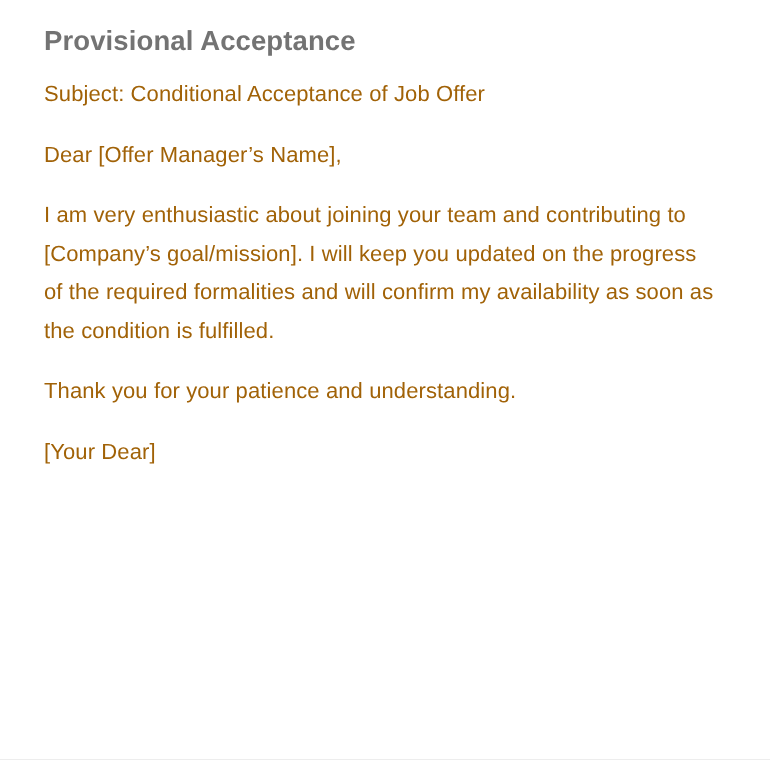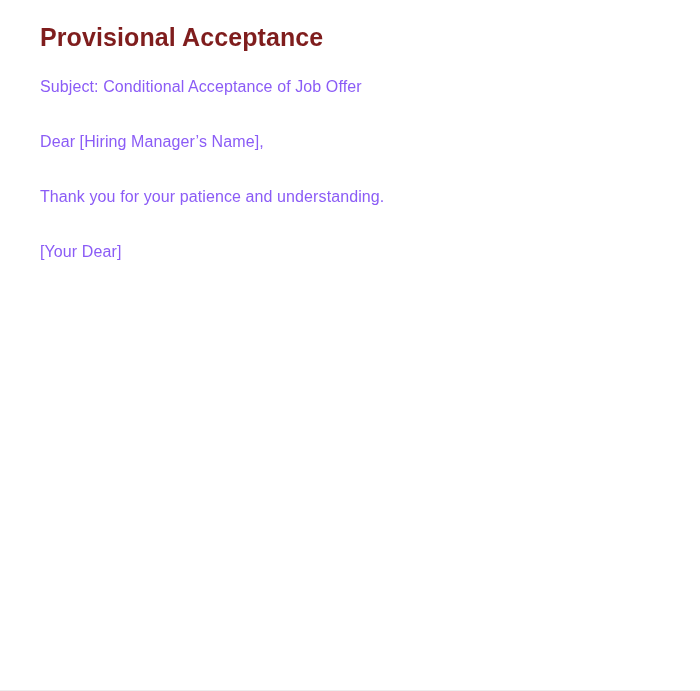--- a/index.html
+++ b/index.html
@@ -18,42 +18,43 @@
     width: 700px;
     height: 691px;
     background: #ffffff;
     padding: 22px 40px 0 40px;
     border-bottom: 1px solid #ededed;
   }
   .doc-title {
     font-size: 25px;
     line-height: 31px;
     font-weight: 700;
-    color: #7f1d1d;
+    color: #737373;
     margin: 0 0 16px 0;
     letter-spacing: 0.1px;
   }
   .letter-text {
-    font-size: 16px;
+    font-size: 20px;
     line-height: 35px;
-    color: #8b5cf6;
+    color: #a16207;
     margin: 0 0 20px 0;
     max-width: 615px;
     letter-spacing: 0.1px;
   }
 </style>
 </head>
 <body>
 
 <div class="page">
   <h1 class="doc-title">Provisional Acceptance</h1>
 
   <p class="letter-text">Subject: Conditional Acceptance of Job Offer</p>
 
-  <p class="letter-text">Dear [Hiring Manager’s Name],</p>
+  <p class="letter-text">Dear [Offer Manager’s Name],</p>
 
 
+  <p class="letter-text">I am very enthusiastic about joining your team and contributing to [Company’s goal/mission]. I will keep you updated on the progress of the required formalities and will confirm my availability as soon as the condition is fulfilled.</p>
 
   <p class="letter-text">Thank you for your patience and understanding.</p>
 
 
   <p class="letter-text">[Your Dear]</p>
 </div>
 
 </body></html>

